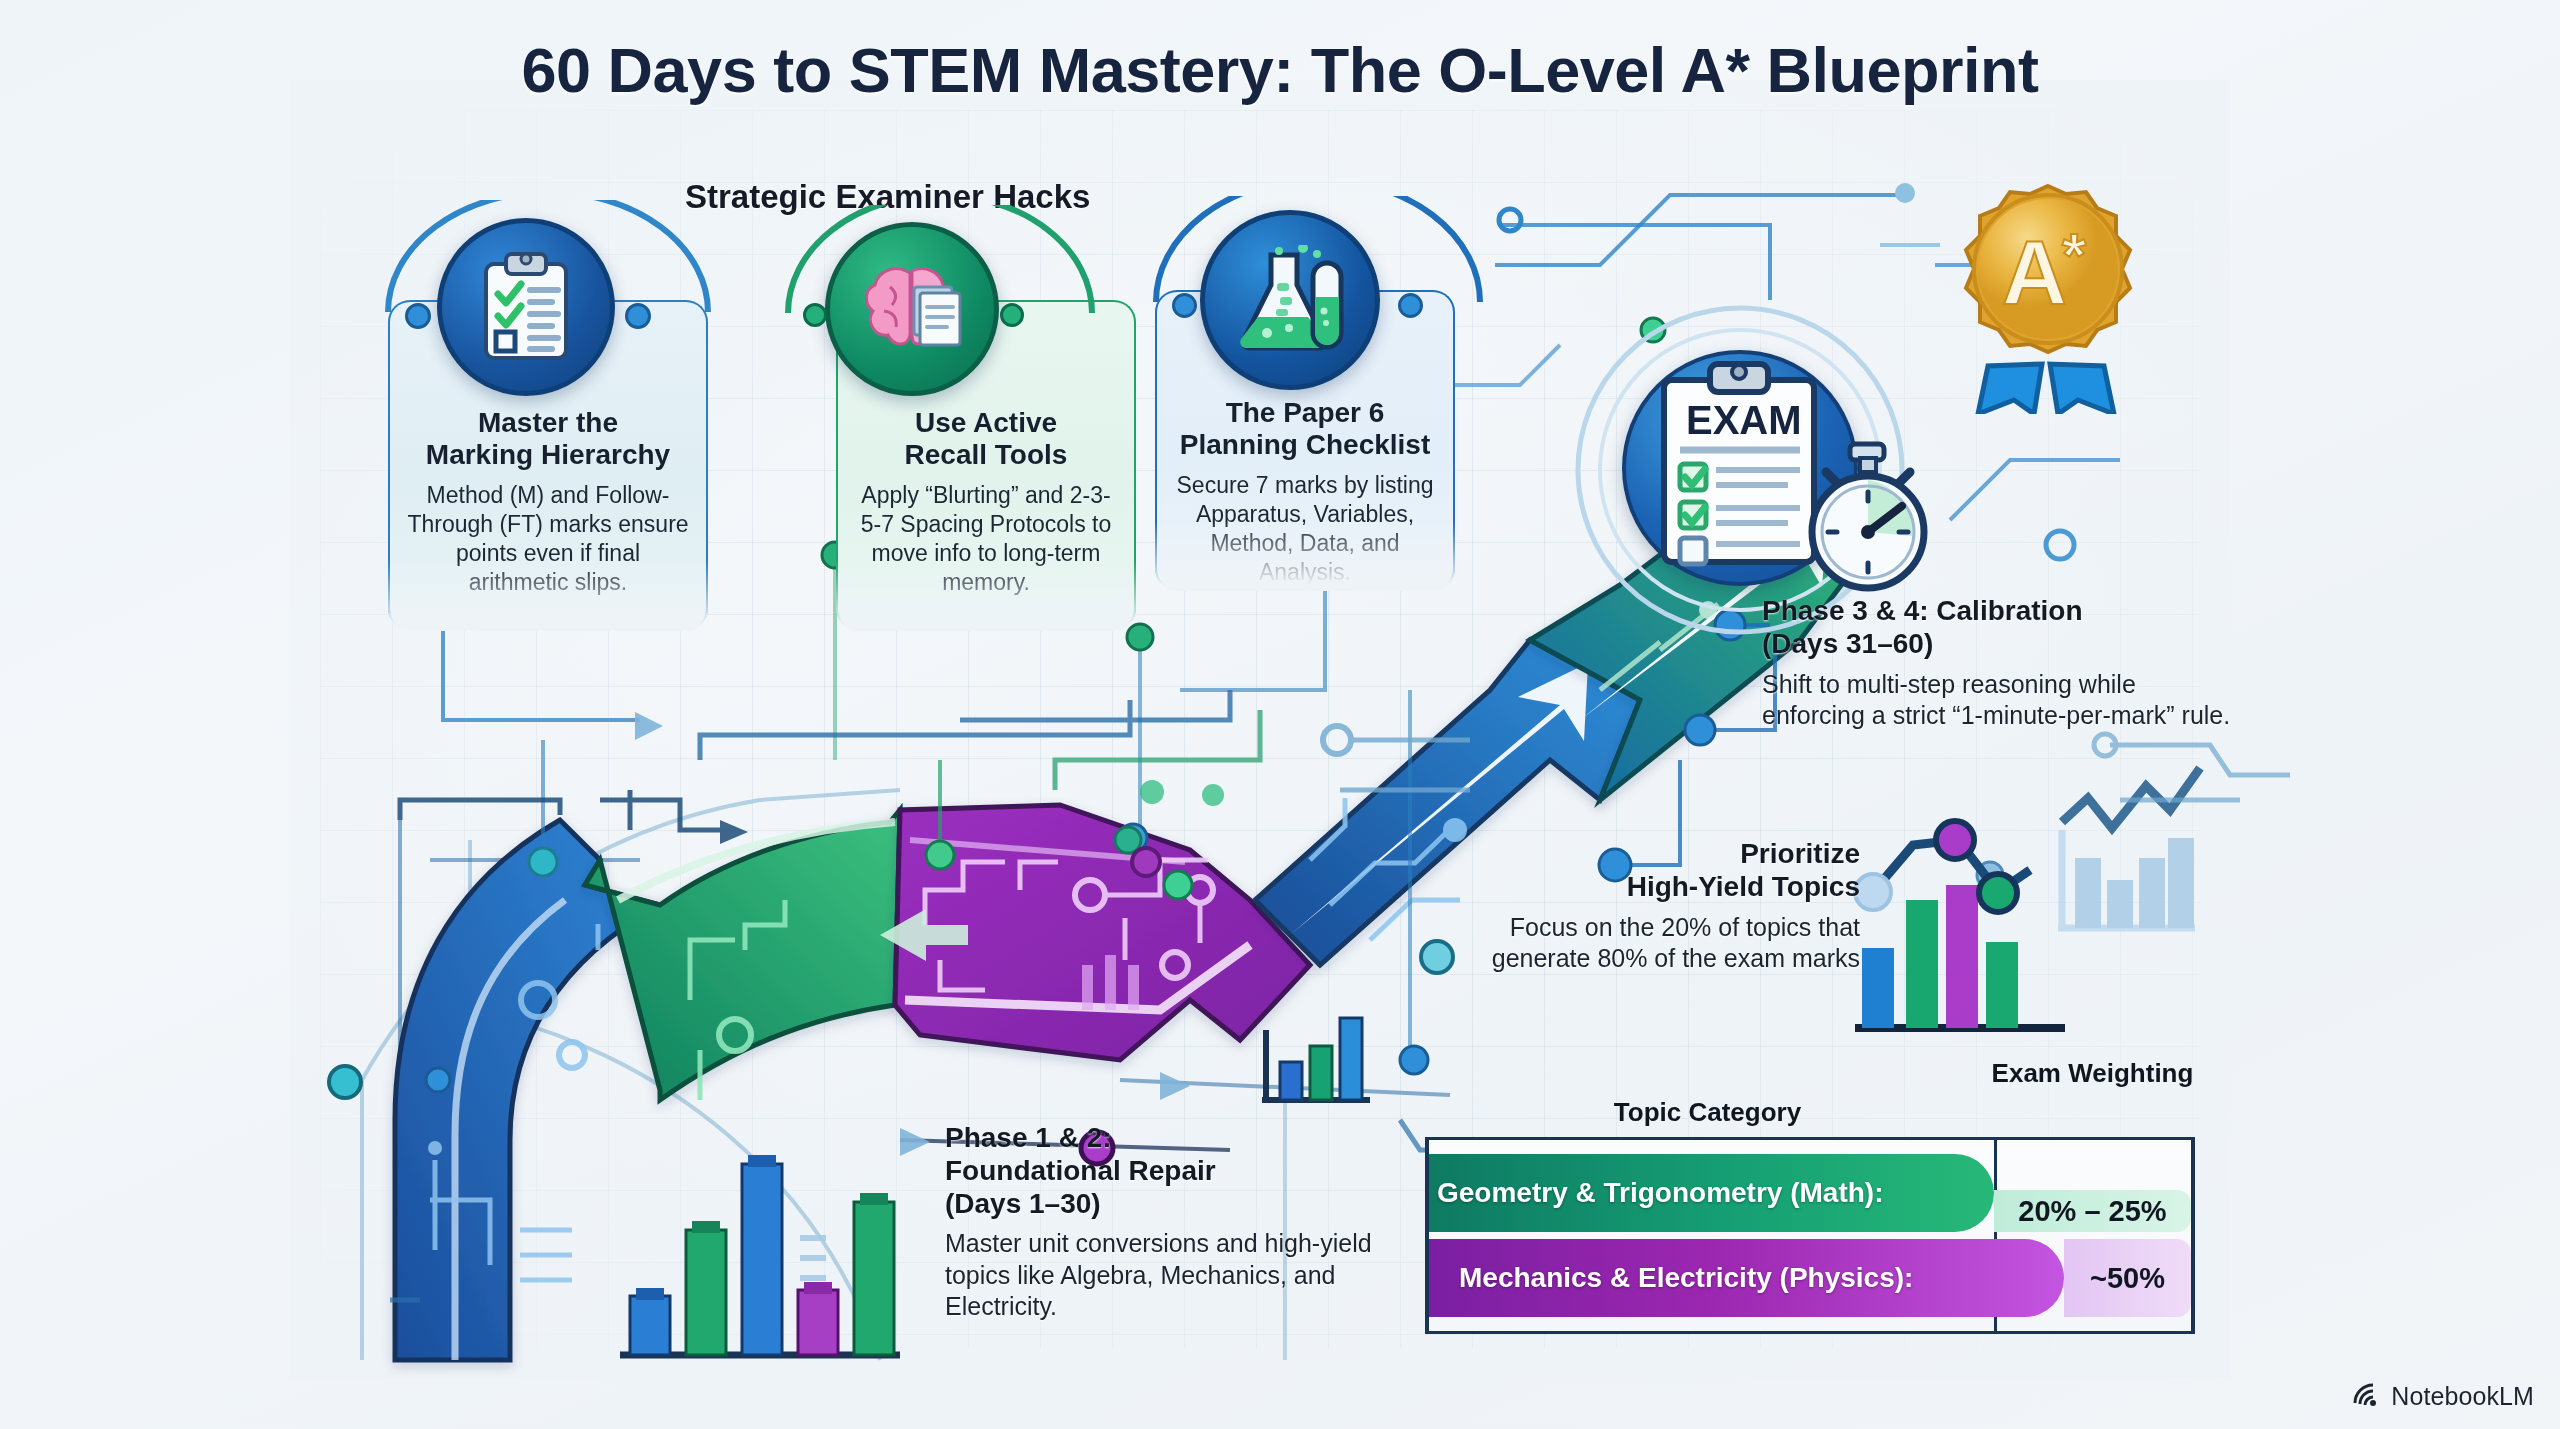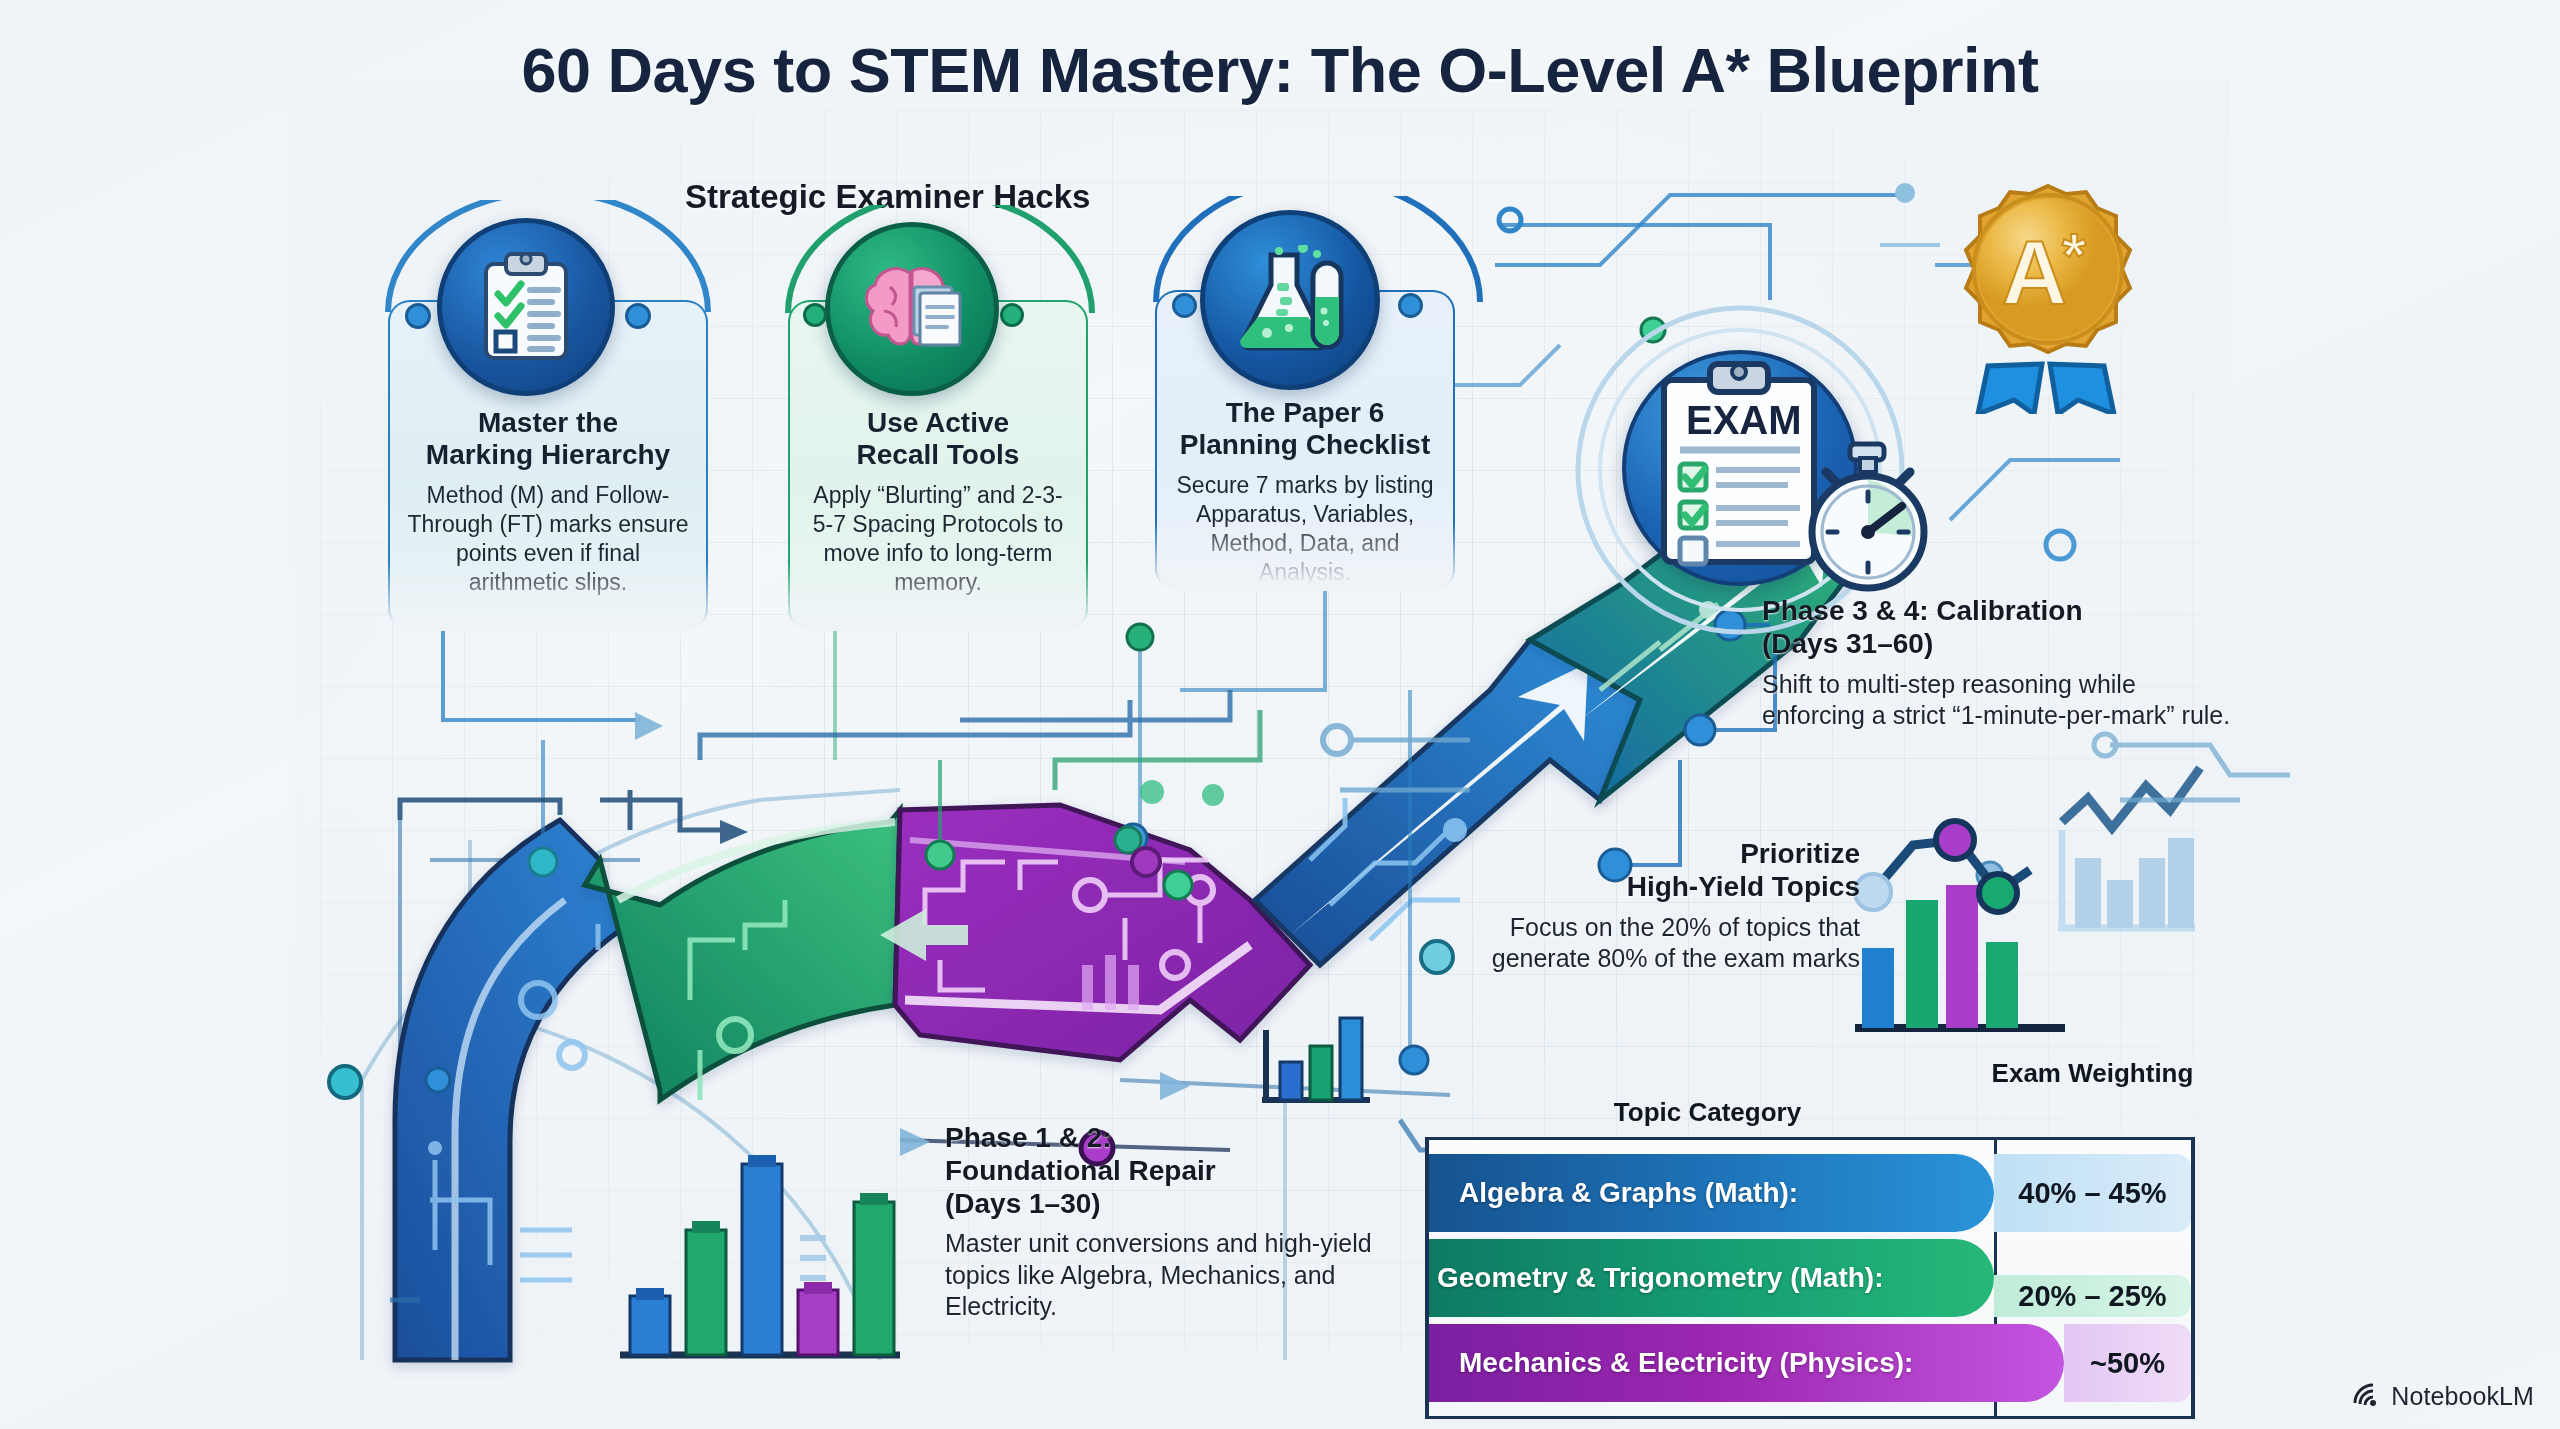--- a/index.html
+++ b/index.html
@@ -54,21 +54,21 @@
   .card .c-title {
     font-size:28px; font-weight:bold; color:#16202e; line-height:1.16;
     margin-bottom:9px;
   }
   .card .c-body {
     font-size:23px; color:#1d2733; line-height:1.26;
   }
   .card-blue  { background:linear-gradient(180deg,#e7f1f8 0%, #dfeef3 55%, #e9f4f6 100%);
                 border:2px solid #2b7fc0; border-bottom:none; }
   .card-green { background:linear-gradient(180deg,#e8f6f0 0%, #e1f3ec 55%, #eaf7f2 100%);
-                border:2px solid #22a36c; border-bottom:none; }
+                border:2px solid #22a36c; border-bottom:none;margin-left:48px; }
   .card-blue2 { background:linear-gradient(180deg,#e8f1fa 0%, #e2eef8 55%, #edf4fb 100%);
                 border:2px solid #1f6fba; border-bottom:none; }
   .card .fade-out {
     position:absolute; left:-2px; right:-2px; bottom:-1px; height:70px;
     background:linear-gradient(180deg, rgba(238,243,247,0) 0%, #eef3f7 92%);
     border-radius:0 0 22px 22px;
   }
 
   
   .node { position:absolute; border-radius:50%; }
@@ -553,24 +553,20 @@
     <div class="t-body">Master unit conversions and high-yield topics like Algebra, Mechanics, and Electricity.</div>
   </div>
 
   <div class="tbl" style="left:1425px; top:1058px; width:770px;">
     <div class="tbl-head">
       <div class="h1">Topic Category</div>
       <div class="h2">Exam Weighting</div>
     </div>
     <div class="tbl-frame">
       <div class="vsep"></div>
-      <div class="trow r1">
-        <div class="lab">Algebra &amp; Graphs (Math):</div>
-        <div class="val">40% – 45%</div>
-      </div>
       <div class="trow r2">
         <div class="lab">Geometry &amp; Trigonometry (Math):</div>
         <div class="val">20% – 25%</div>
       </div>
       <div class="trow r3">
         <div class="lab">Mechanics &amp; Electricity (Physics):</div>
         <div class="val">~50%</div>
       </div>
     </div>
   </div>

